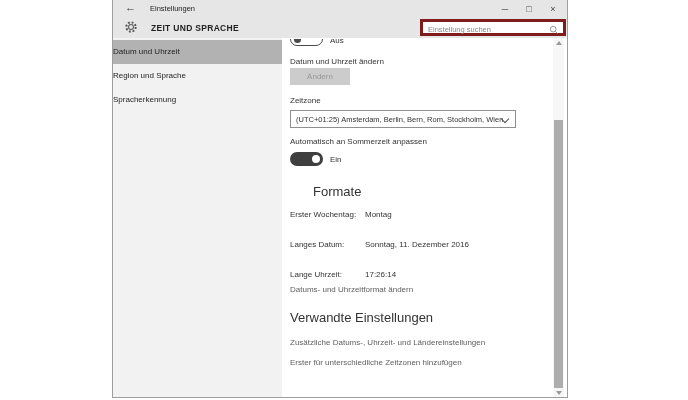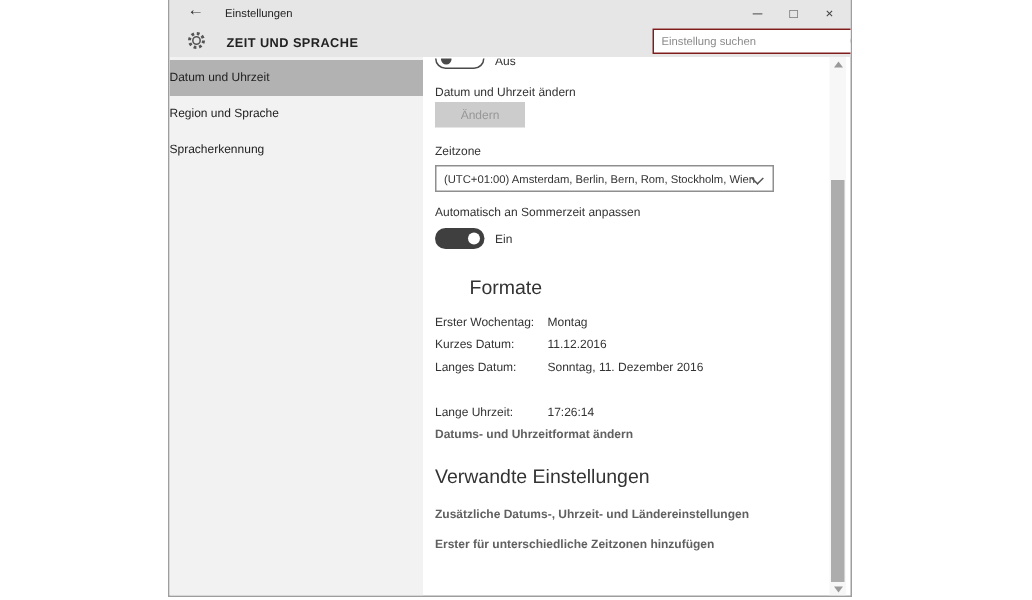--- a/index.html
+++ b/index.html
@@ -15,22 +15,22 @@
   }
   
   .chrome{position:absolute;left:0;top:0;right:0;height:38px;background:var(--chrome-bg,#e6e6e6);}
   .back{position:absolute;left:12px;top:1px;font-size:11px;color:#333;cursor:default;}
   .apptitle{position:absolute;left:37px;top:4px;font-size:7.5px;color:#222;}
   .caption{position:absolute;right:2px;top:0;display:flex;}
   .caption .cbtn{width:24px;height:17px;display:flex;align-items:center;justify-content:center;
     font-size:9px;color:#444;}
   .gear{position:absolute;left:11px;top:20px;width:14px;height:14px;}
   .pagetitle{position:absolute;left:38px;top:23px;font-size:8.5px;font-weight:bold;letter-spacing:.3px;color:#222;}
-  .search{position:absolute;left:322px;top:19px;width:146px;height:17px;background:#fff;
-    border:1px solid #7f1d1d;box-sizing:border-box;}
+  .search{position:absolute;left:307px;top:19px;width:146px;height:17px;background:#fff;
+    border:3px solid #7f1d1d;box-sizing:border-box;}
   .search input{position:absolute;left:0;top:0;width:128px;height:15px;border:none;outline:none;
     background:transparent;font-family:"Liberation Sans",sans-serif;font-size:7.5px;color:#555;padding:0 0 0 5px;}
   .search input::placeholder{color:#8a8a8a;opacity:1;}
   .search svg{position:absolute;right:4px;top:3px;}
   
   .sidebar{position:absolute;left:0;top:38px;bottom:0;width:169px;background:var(--sidebar-bg,#f2f2f2);}
   .nav-item{height:24px;line-height:24px;font-size:8px;color:#222;margin-top:0;}
   .nav-item.selected{background:var(--selected-bg,#b2b2b2);}
   .sidebar .nav-item:first-child{margin-top:2px;}
   
@@ -49,21 +49,21 @@
     width:60px;height:17px;display:flex;align-items:center;justify-content:center;font-size:8px;}
   .select{width:226px;height:18px;border:1px solid #8f8f8f;box-sizing:border-box;background:#fff;
     display:flex;align-items:center;padding-left:5px;font-size:7.5px;color:#333;position:relative;}
   .chev{position:absolute;right:7px;top:5px;width:5px;height:5px;border-right:1px solid #555;
     border-bottom:1px solid #555;transform:rotate(45deg);}
   .toggle-row{display:flex;align-items:center;gap:7px;}
   .section-h{font-size:13px;color:#333;}
   .frow{position:absolute;left:0;width:100%;height:15px;line-height:15px;}
   .frow .fl{position:absolute;left:0;}
   .frow .fv{position:absolute;left:75px;}
-  .link{color:var(--link-text,#606060);font-weight:bold;}
+  .link{color:var(--link-text,#606060);}
   
   .scrollbar{position:absolute;right:3px;top:38px;width:11px;height:359px;background:var(--scroll-track,#f7f7f7);}
   .sb-up,.sb-down{position:absolute;left:0;width:11px;height:9px;display:flex;align-items:center;justify-content:center;}
   .sb-up{top:0;} .sb-down{bottom:0;}
   .tri-up{width:0;height:0;border-left:3px solid transparent;border-right:3px solid transparent;border-bottom:4px solid #9a9a9a;}
   .tri-down{width:0;height:0;border-left:3px solid transparent;border-right:3px solid transparent;border-top:4px solid #9a9a9a;}
   .sb-thumb{position:absolute;left:1px;top:82px;width:9px;height:268px;background:var(--scroll-thumb,#adadad);}
 </style>
 </head>
 <body>
@@ -105,41 +105,37 @@
           <div class="knob"></div>
         </div>
       <span class="tlabel">Aus</span>
     </div>
 
     <div class="abs label" style="left:0;top:19px;">Datum und Uhrzeit ändern</div>
     <div class="abs btn-disabled" style="left:0;top:30px;">Ändern</div>
 
     <div class="abs label" style="left:0;top:58px;">Zeitzone</div>
     <div class="abs select" style="left:0;top:72px;">
-      <span>(UTC+01:00) Amsterdam, Berlin, Bern, Rom, Stockholm, Wien</span>
+      <span>(UTC+01:25) Amsterdam, Berlin, Bern, Rom, Stockholm, Wien</span>
       <span class="chev"></span>
     </div>
 
     <div class="abs label" style="left:0;top:99px;">Automatisch an Sommerzeit anpassen</div>
     <div class="abs toggle-row" style="left:0;top:114px;">
       <div class="toggle on">
           <div class="knob"></div>
         </div>
       <span>Ein</span>
     </div>
 
     <div class="abs section-h" style="left:0;top:146px;margin-left:23px;">Formate</div>
 
     <div class="frow" style="top:169px;">
       <span class="fl">Erster Wochentag:</span>
       <span class="fv">Montag</span>
-    </div>
-    <div class="frow" style="top:184px;">
-      <span class="fl">Kurzes Datum:</span>
-      <span class="fv">11.12.2016</span>
     </div>
     <div class="frow" style="top:199px;">
       <span class="fl">Langes Datum:</span>
       <span class="fv">Sonntag, 11. Dezember 2016</span>
     </div>
     <div class="frow" style="top:229px;">
       <span class="fl">Lange Uhrzeit:</span>
       <span class="fv">17:26:14</span>
     </div>
 

